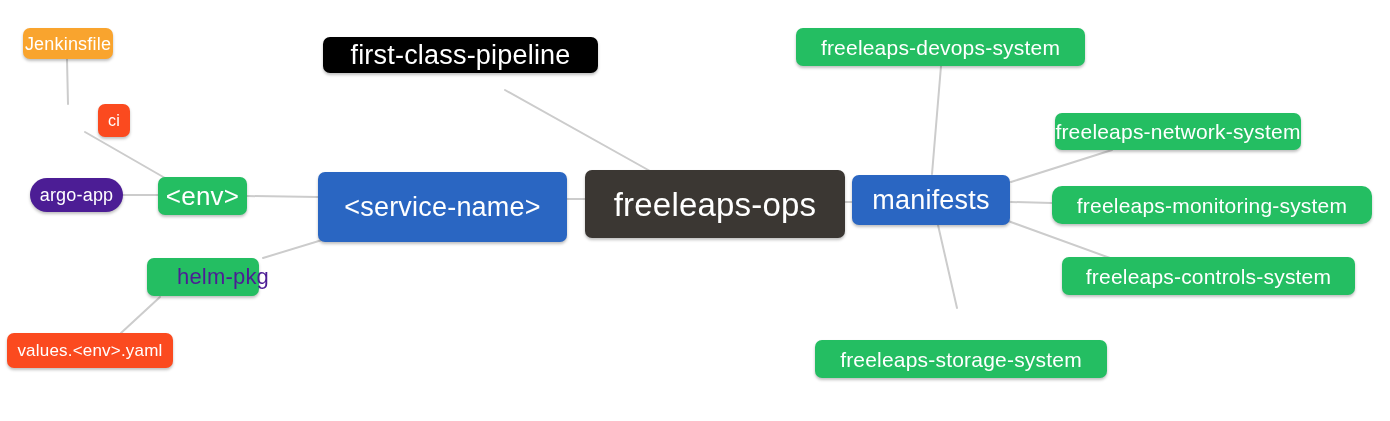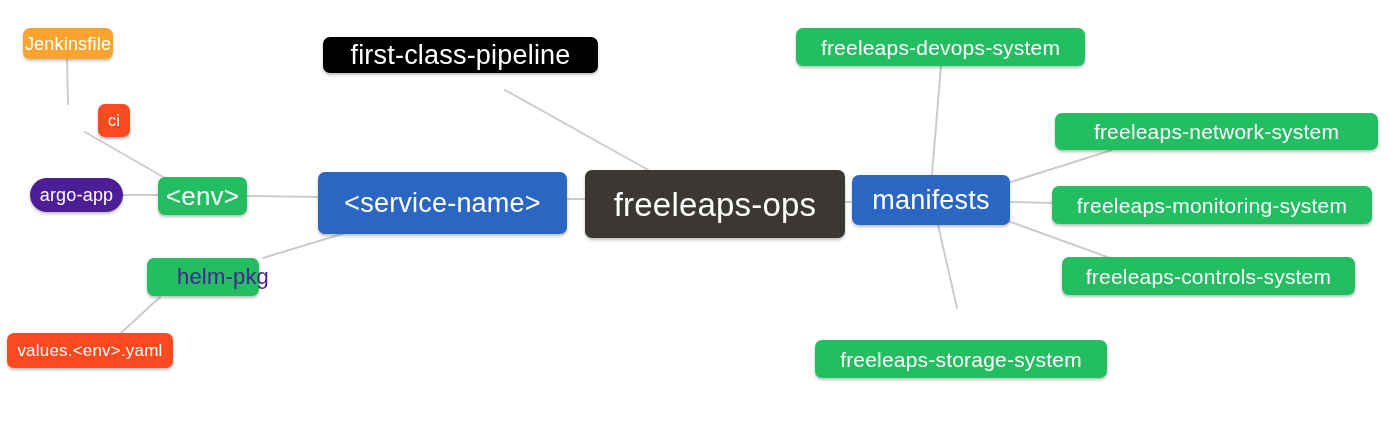--- a/index.html
+++ b/index.html
@@ -70,36 +70,36 @@
       </div>
       <div class="node" style="left: 147px; top: 258px; width: 112px; height: 38px; font-size: 22px; background: rgb(36, 190, 98); color: #4c1d95; padding-left: 40px;">
         <span>helm-pkg</span>
       </div>
       <div class="node" style="left: 7px; top: 333px; width: 166px; height: 35px; font-size: 17px; background: rgb(251, 74, 31); color: rgb(255, 255, 255);">
         <span>values.&lt;env&gt;.yaml</span>
       </div>
       <div class="node" style="left: 315px; top: 37px; width: 275px; height: 36px; font-size: 27px; background: #000000; color: rgb(255, 255, 255); margin-left: 8px;">
         <span>first-class-pipeline</span>
       </div>
-      <div class="node" style="left: 318px; top: 172px; width: 249px; height: 62px; font-size: 27px; background: rgb(42, 102, 194); color: rgb(255, 255, 255);">
+      <div class="node" style="left: 318px; top: 172px; width: 249px; height: 70px; font-size: 27px; background: rgb(42, 102, 194); color: rgb(255, 255, 255);">
         <span>&lt;service-name&gt;</span>
       </div>
       <div class="node" style="left: 585px; top: 170px; width: 260px; height: 68px; font-size: 33px; background: rgb(59, 55, 51); color: rgb(255, 255, 255); justify-content: center;">
         <span>freeleaps-ops</span>
       </div>
       <div class="node" style="left: 852px; top: 175px; width: 158px; height: 50px; font-size: 27px; background: rgb(42, 102, 194); color: rgb(255, 255, 255);">
         <span>manifests</span>
       </div>
       <div class="node" style="left: 796px; top: 28px; width: 289px; height: 38px; font-size: 21px; background: rgb(36, 190, 98); color: rgb(255, 255, 255);">
         <span>freeleaps-devops-system</span>
       </div>
-      <div class="node" style="left: 1055px; top: 113px; width: 323px; height: 37px; font-size: 21px; background: rgb(36, 190, 98); color: rgb(255, 255, 255);">
+      <div class="node" style="left: 1055px; top: 113px; width: 246px; height: 37px; font-size: 21px; background: rgb(36, 190, 98); color: rgb(255, 255, 255);">
         <span>freeleaps-network-system</span>
       </div>
-      <div class="node" style="left: 1052px; top: 186px; width: 320px; height: 38px; font-size: 21px; background: rgb(36, 190, 98); color: rgb(255, 255, 255);">
+      <div class="node" style="left: 1052px; top: 186px; width: 320px; height: 38px; font-size: 21px; background: rgb(36, 190, 98); color: rgb(255, 255, 255); border-radius: 10px;">
         <span>freeleaps-monitoring-system</span>
       </div>
       <div class="node" style="left: 1062px; top: 257px; width: 293px; height: 38px; font-size: 21px; background: rgb(36, 190, 98); color: rgb(255, 255, 255);">
         <span>freeleaps-controls-system</span>
       </div>
       <div class="node" style="left: 815px; top: 308px; width: 292px; height: 38px; font-size: 21px; background: rgb(36, 190, 98); color: rgb(255, 255, 255); margin-top: 32px;">
         <span>freeleaps-storage-system</span>
       </div>
     </div>
 </div>

